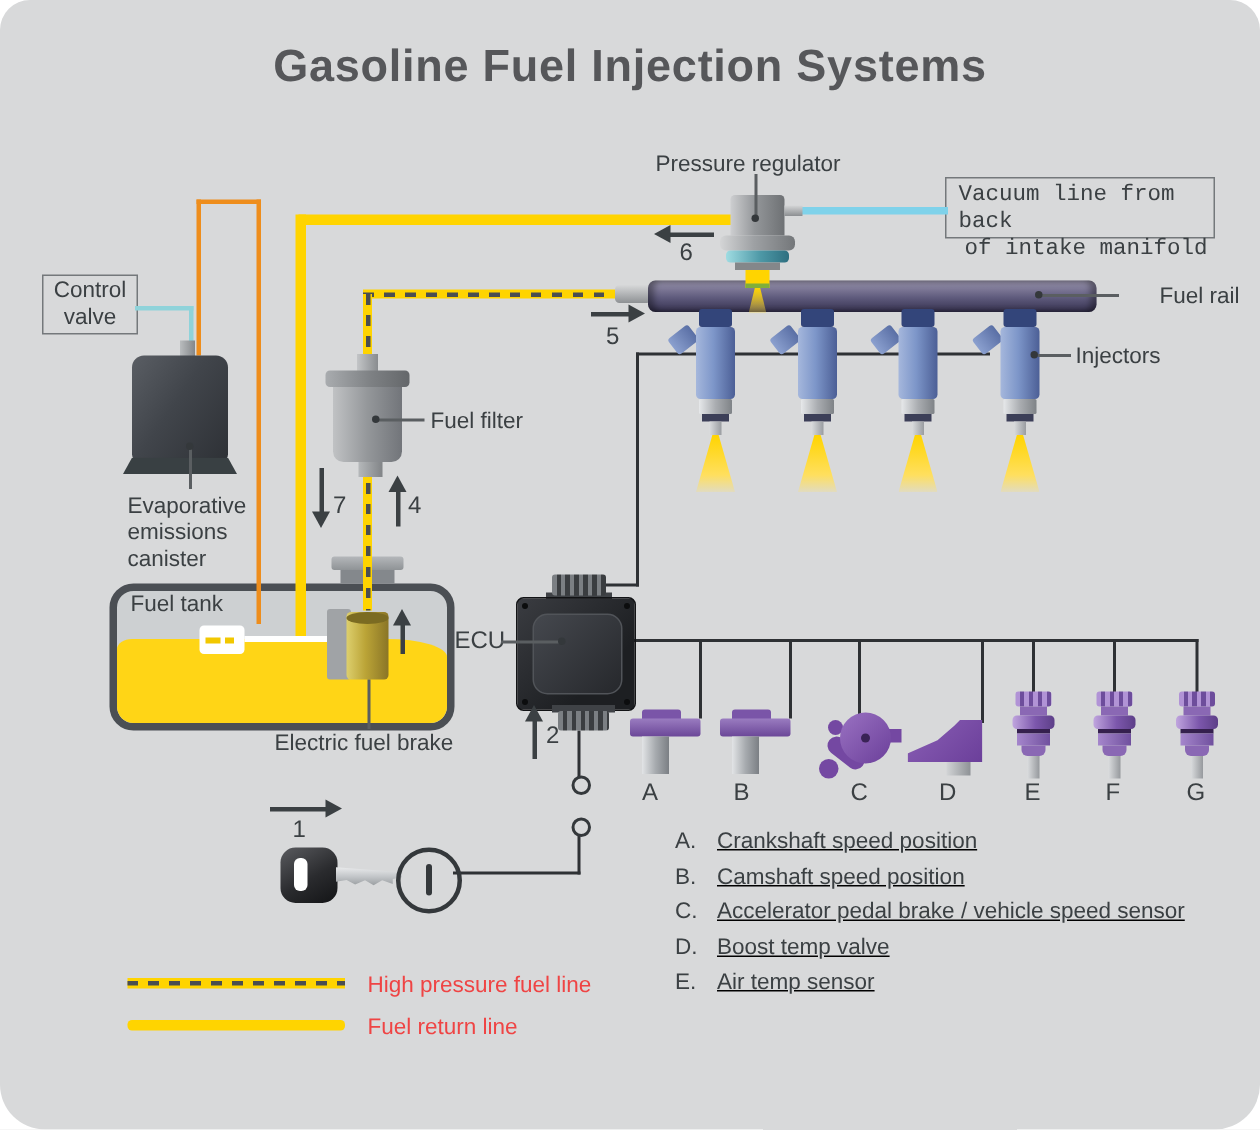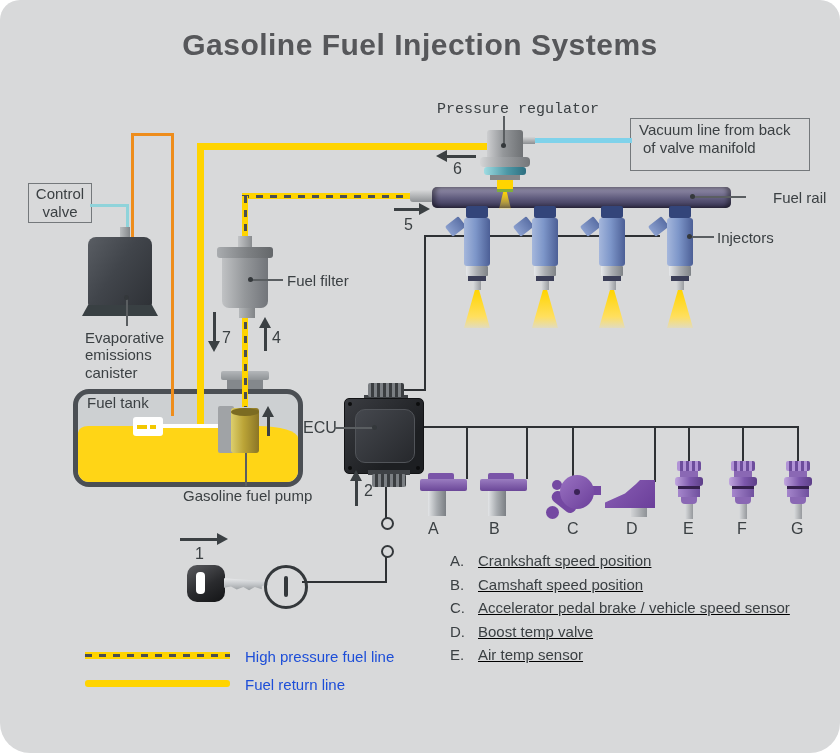--- a/index.html
+++ b/index.html
@@ -57,21 +57,21 @@
   .efg .flg{left:0;top:22px;width:28px;height:9px;border-radius:3px;background:linear-gradient(90deg,#c0a5de,#7c57ac 55%,#5d3f88);}
   .efg .db{left:3px;top:31px;width:22px;height:3px;background:#35204e;}
   .efg .mid{left:3px;top:34px;width:22px;height:8px;background:linear-gradient(90deg,#a586cc,#70509e);}
   .efg .tap{left:6px;top:42px;width:16px;height:7px;background:#8a68b4;border-radius:0 0 4px 4px;}
   .efg .prb{left:10px;top:49px;width:8px;height:15px;background:linear-gradient(90deg,#d9dbdd,#96999d);}
   
   #sensor-list{position:absolute;left:450px;top:549px;z-index:7;text-decoration:underline;}
   .srow{height:23.6px;font:15px/23.6px "Liberation Sans",sans-serif;color:#3b4043;white-space:nowrap;}
   .sletter{display:inline-block;min-width:28px;}
   
-  .legrow-label{position:absolute;font:15px/1 "Liberation Sans",sans-serif;color:#1d4ed8;}
+  .legrow-label{position:absolute;font:15px/1 "Liberation Sans",sans-serif;color:#ef4444;}
   
   .term{position:absolute;width:9px;height:9px;border:2px solid #34383b;border-radius:50%;background:#d8d9da;z-index:6;}
 </style>
 </head>
 <body>
 
 <div id="canvas">
   <div id="panel"></div>
 
   <div class="title">Gasoline Fuel Injection Systems</div>
@@ -113,25 +113,25 @@
     <i class="abs" style="left:17px;top:30px;width:36px;height:27px;border-radius:3px 3px 0 0;background:linear-gradient(90deg,#cdced0,#94979a 45%,#6e7174);"></i>
     <i class="abs" style="left:53px;top:37px;width:12px;height:7px;background:linear-gradient(180deg,#d4d5d6,#8c8f92);"></i>
     <i class="abs" style="left:10px;top:57px;width:50px;height:10px;border-radius:4px;background:linear-gradient(90deg,#d4d5d6,#9ea1a4 45%,#74777a);"></i>
     <i class="abs" style="left:14px;top:67px;width:42px;height:8px;border-radius:3px;background:linear-gradient(90deg,#9fdce2,#4d98a6 55%,#2e6f80);"></i>
     <i class="abs" style="left:20px;top:75px;width:30px;height:5px;background:#84878a;"></i>
     <i class="abs" style="left:27px;top:80px;width:16px;height:9px;background:#ffd400;border-bottom:3px solid #7fae3a;"></i>
     <i class="abs" style="left:29px;top:92px;width:12px;height:17px;background:linear-gradient(180deg,#ffd400,rgba(255,222,90,.3));clip-path:polygon(35% 0,65% 0,100% 100%,0 100%);"></i>
   </div>
   <div class="ld" style="left:503px;top:116px;width:1.5px;height:30px;"></div>
   <div class="dt" style="left:501px;top:143px;"></div>
-  <div class="lbl" style="left:437px;top:101px;font-family:Liberation Mono, monospace;">Pressure regulator</div>
-
-  <div class="obox" style="left:630px;top:118px;width:170px;height:37px;padding:2px 0 12px 8px;">
+  <div class="lbl" style="left:437px;top:101px;">Pressure regulator</div>
+
+  <div class="obox" style="left:630px;top:118px;width:170px;height:37px;padding:2px 0 0 8px;font-family:Liberation Mono, monospace;">
     <div>Vacuum line from back</div>
-    <div style="padding-left:4px;">of valve manifold</div>
+    <div style="padding-left:4px;">of intake manifold</div>
   </div>
 
   <div class="abs" style="left:410px;top:190px;width:24px;height:12px;border-radius:3px;background:linear-gradient(180deg,#d7d8d9,#8e9194);z-index:5;"></div>
   <div id="rail"></div>
   <div class="ld" style="left:694px;top:196px;width:52px;height:1.5px;"></div>
   <div class="dt" style="left:690px;top:194px;"></div>
   <div class="lbl" style="left:749px;top:189px;margin-left:24px;">Fuel rail</div>
 
   <div class="inj" style="left:464px;">
       <i class="cap"></i>
@@ -202,21 +202,21 @@
     <div class="abs" style="left:4px;top:8px;width:10px;height:4px;background:#f2c800;"></div>
     <div class="abs" style="left:17px;top:8px;width:6px;height:4px;background:#f2c800;"></div>
   </div>
   <div class="abs" style="left:163px;top:424px;width:56px;height:4px;background:#ffffff;z-index:5;"></div>
 
   <div class="abs" style="left:218px;top:406px;width:16px;height:47px;background:#a0a3a6;border-radius:2px;z-index:5;"></div>
   <div class="abs" style="left:231px;top:408px;width:28px;height:45px;border-radius:3px;background:linear-gradient(90deg,#ddcf6d,#bba437 45%,#8a7526);z-index:5;">
     <div class="abs" style="left:0;top:0;width:28px;height:8px;border-radius:50%;background:#7b6b22;"></div>
   </div>
   <div class="ld" style="left:245px;top:453px;width:1.5px;height:33px;z-index:6;"></div>
-  <div class="lbl" style="left:183px;top:487px;">Gasoline fuel pump</div>
+  <div class="lbl" style="left:183px;top:487px;">Electric fuel brake</div>
 
   <div class="abs" style="left:364px;top:395px;width:44px;height:5px;background:#3f4246;z-index:5;"></div>
   <div class="abs" style="left:368px;top:383px;width:36px;height:14px;border-radius:2px;background:repeating-linear-gradient(90deg,#7b7f83 0 3px,#3a3d40 3px 6px);z-index:5;"></div>
   <div class="abs" style="left:344px;top:398px;width:78px;height:74px;border-radius:5px;border:1px solid #121315;background:linear-gradient(135deg,#3a3c41,#1d1f22 70%);z-index:5;">
     <div class="abs" style="left:10px;top:10px;width:58px;height:52px;border-radius:10px;border:1px solid #515459;background:linear-gradient(135deg,#45484e,#26282c);"></div>
     <div class="abs" style="left:3px;top:3px;width:4px;height:4px;border-radius:50%;background:#0c0d0e;"></div>
     <div class="abs" style="right:3px;top:3px;width:4px;height:4px;border-radius:50%;background:#0c0d0e;"></div>
     <div class="abs" style="left:3px;bottom:3px;width:4px;height:4px;border-radius:50%;background:#0c0d0e;"></div>
     <div class="abs" style="right:3px;bottom:3px;width:4px;height:4px;border-radius:50%;background:#0c0d0e;"></div>
   </div>

